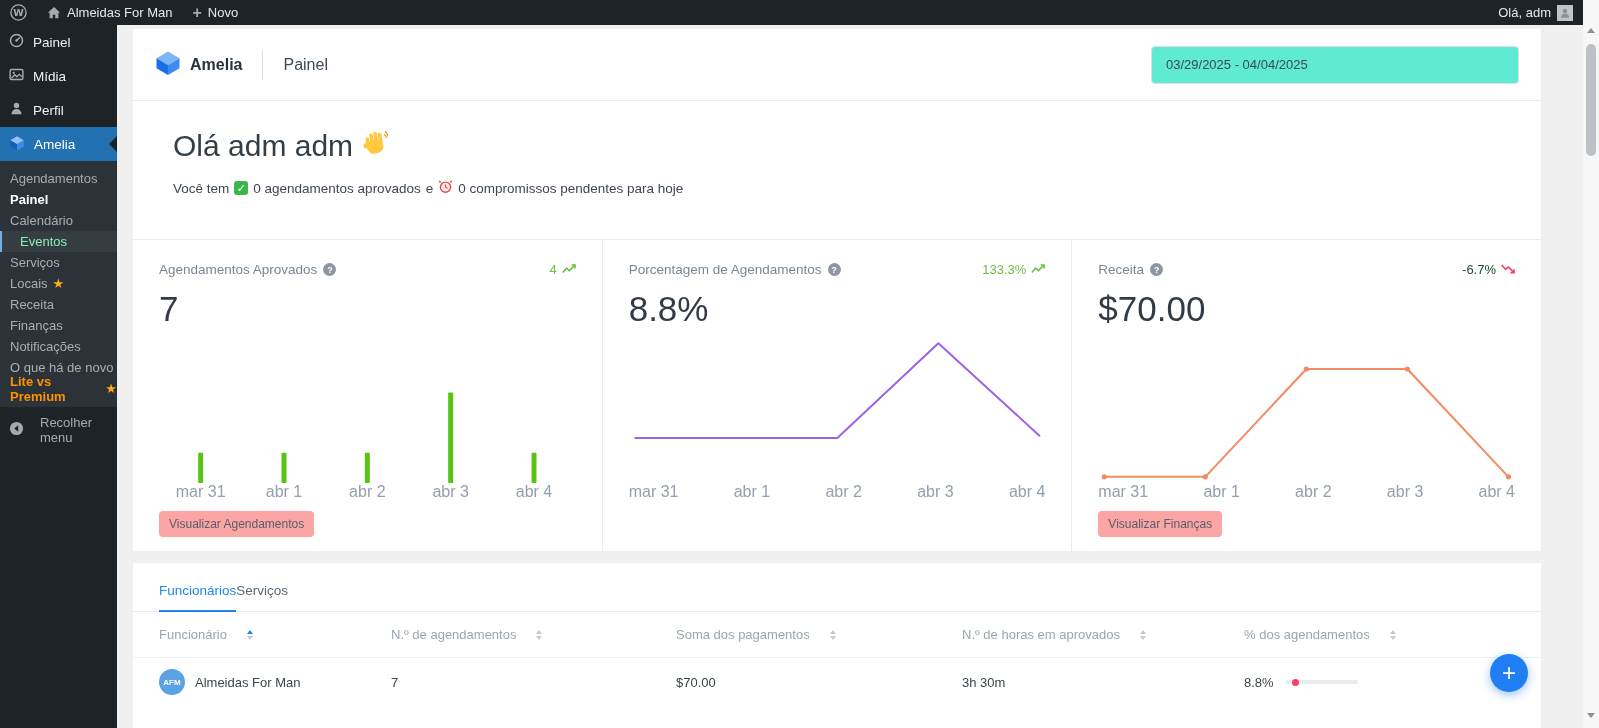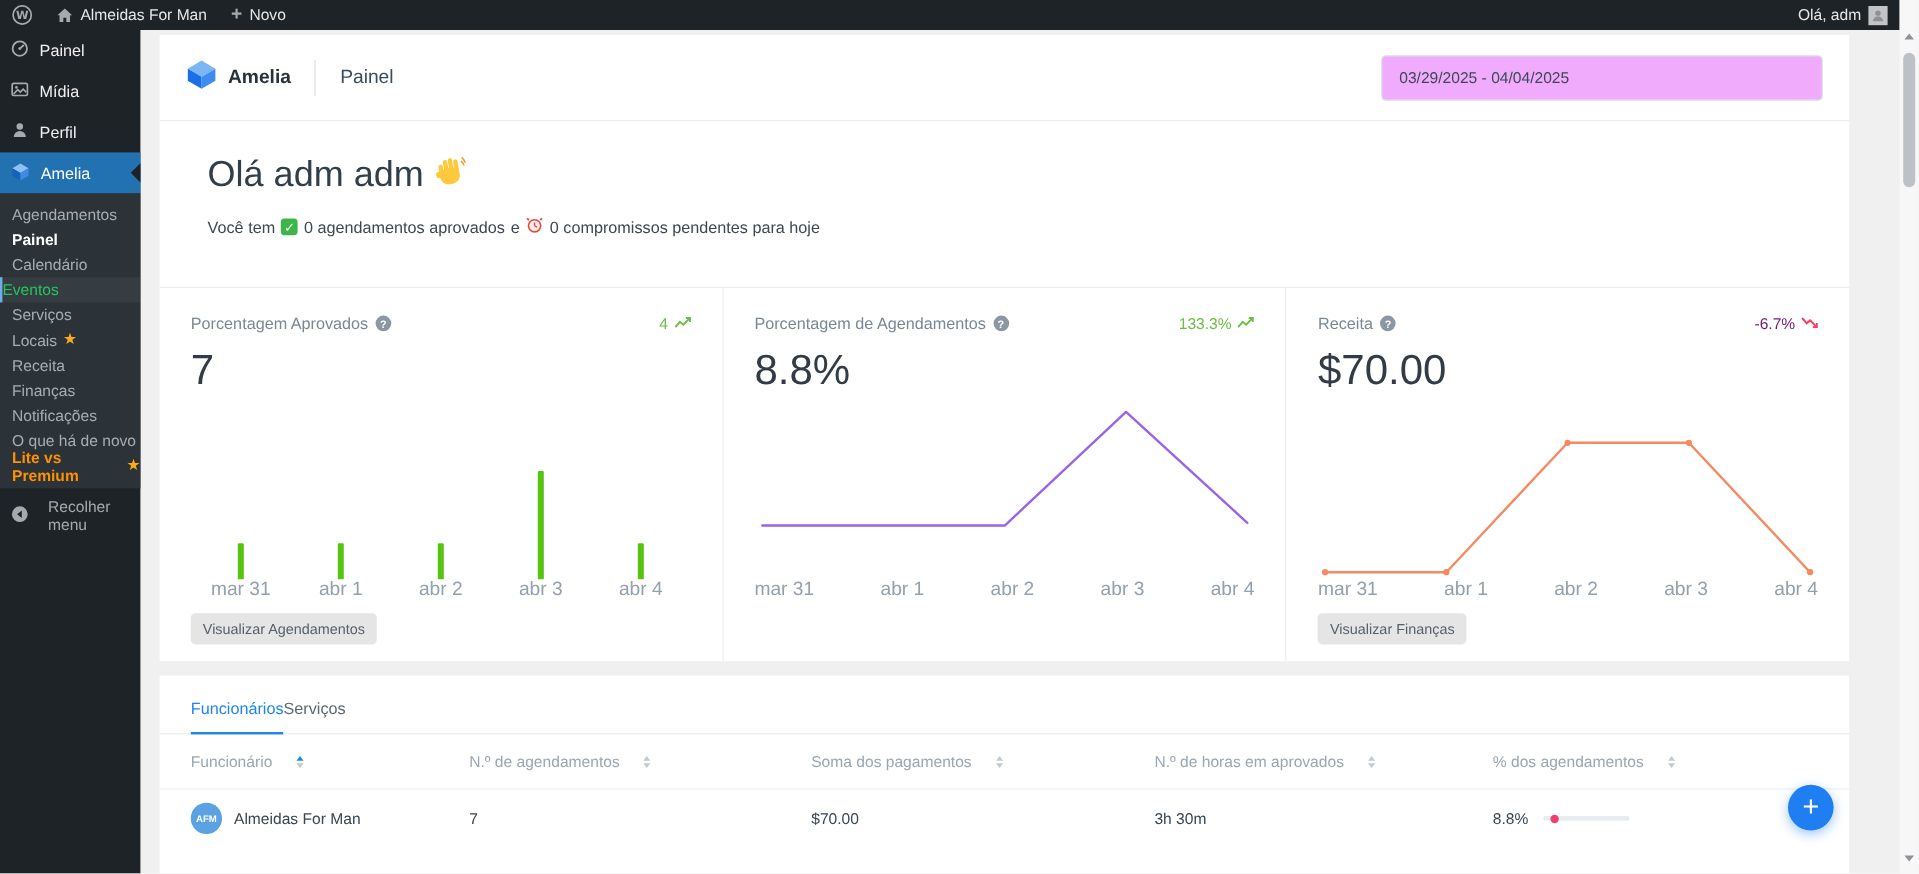--- a/index.html
+++ b/index.html
@@ -21,64 +21,64 @@
   .menu-item { position:relative; height:34px; display:flex; align-items:center; gap:9px; padding-left:9px;
     color:#f0f0f1; font-size:13.5px; cursor:pointer; }
   .menu-item svg { flex:0 0 auto; }
   .menu-item.active { background:#2271b1; color:#fff; }
   .menu-item.active .arrow-notch { position:absolute; right:0; top:50%; transform:translateY(-50%);
     width:0; height:0; border:8px solid transparent; border-right-color:#1b2228; }
   .submenu { background:#2c3338; padding:7px 0 8px; }
   .sub-item { height:21px; display:flex; align-items:center; gap:5px; padding-left:10px;
     color:#a8adb3; font-size:13px; cursor:pointer; }
   .sub-item.current { color:#fff; font-weight:700; }
-  .sub-item.hovered { color:#22c55e; background:rgba(255,255,255,.05); border-left:2px solid #72aee6; padding-left:0; }
+  .sub-item.hovered { color:#86efac; background:rgba(255,255,255,.05); border-left:2px solid #72aee6; padding-left:18px; }
   .sub-item.premium { color:#ff9000; font-weight:700; }
   .star { color:#ffab18; font-family:"DejaVu Sans", sans-serif; font-size:13px; line-height:1; }
   .collapse { margin-top:10px; height:26px; display:flex; align-items:center; gap:16px; padding-left:9px;
     color:#a7aaad; font-size:13px; cursor:pointer; }
 
   
   #main { position:absolute; left:117px; top:25px; width:1466px; height:703px; background:#f0f0f1; }
   .card { background:#fff; margin-left:16px; width:1408px; }
   #topcard { margin-top:4px; }
 
   #header { height:72px; display:flex; align-items:center; padding:0 22px; border-bottom:1px solid #e9edf0; }
   .brand { display:flex; align-items:center; gap:9px; }
   .brand-name { font-size:16px; font-weight:700; color:#29323c; }
   .vdiv { width:1px; height:30px; background:#dcdfe6; margin:0 20px; }
   .page-title { font-size:16px; color:#3a4b5c; }
   #date-range { margin-left:auto; width:368px; height:38px; border:1px solid #dcdfe6; border-radius:4px;
-    padding:0 14px; font-size:13px; color:#3c4858; font-family:"Liberation Sans", sans-serif; background:#f0abfc; outline:none; }
+    padding:0 14px; font-size:13px; color:#3c4858; font-family:"Liberation Sans", sans-serif; background:#5eead4; outline:none; }
 
   #greeting { height:139px; padding:28px 0 0 40px; border-bottom:1px solid #e9edf0; }
   .greet-title { font-size:30px; color:#323e48; display:flex; gap:10px; }
   .greet-sub { margin-top:16px; font-size:13.5px; color:#3f4752; display:flex; align-items:center; gap:5px; }
   .emoji-check { width:14px; height:14px; background:#3cb54a; border-radius:3px; color:#fff;
     display:inline-flex; align-items:center; justify-content:center; font-size:11px; font-weight:700;
     font-family:"DejaVu Sans", sans-serif; }
 
   #stats { display:flex; height:311px; }
   .stat-card { flex:1; height:311px; padding:22px 26px 14px; display:flex; flex-direction:column; }
   .stat-card + .stat-card { border-left:1px solid #e9edf0; }
   .stat-head { display:flex; justify-content:space-between; align-items:flex-start; height:18px; }
   .stat-title { font-size:13.5px; color:#7a8795; display:flex; align-items:center; gap:6px; }
   .help { width:13px; height:13px; border-radius:50%; background:#8d97a3; color:#fff; font-size:9px; font-weight:700;
     display:inline-flex; align-items:center; justify-content:center; cursor:pointer; }
   .trend { font-size:13px; display:flex; align-items:center; gap:5px; }
   .trend.up { color:#6dbe45; }
-  .trend.down { color:#701a75; }
+  .trend.down { color:#14532d; }
   .stat-value { margin-top:10px; font-size:35px; line-height:38px; color:#323b46; }
   .chart-plot { flex:1; min-height:0; margin-top:4px; position:relative; }
   .chart-plot svg { position:absolute; left:0; top:0; width:100%; height:100%; }
   .chart-labels { height:16px; display:flex; font-size:16px; color:#94a0ad; }
   .chart-labels span { flex:1; text-align:center; white-space:nowrap; }
   .chart-labels.labels-line { justify-content:space-between; }
   .chart-labels.labels-line span { flex:0 0 auto; }
-  .stat-button { margin-top:12px; height:26px; align-self:flex-start; background:#e5e5e5; border:none;
+  .stat-button { margin-top:12px; height:26px; align-self:flex-start; background:#fca5a5; border:none;
     border-radius:4px; padding:0 10px; font-size:12px; color:#57606a; font-family:"Liberation Sans", sans-serif; cursor:pointer; }
   .stat-button-space { margin-top:12px; height:26px; }
 
   
   #tablecard { margin-top:12px; height:165px; overflow:hidden; }
   .tabs { padding:20px 26px 0; display:flex; border-bottom:1px solid #e8ecf0; }
   .tab { padding-bottom:12px; font-size:13.5px; color:#5c6974; cursor:pointer; }
   .tab.active { color:#1e85f0; border-bottom:2px solid #1e85f0; margin-bottom:-1px; }
   .tgrid { display:grid; grid-template-columns:232px 285px 286px 282px 1fr; padding:0 26px; align-items:center; }
   .thead { height:46px; border-bottom:1px solid #eef1f5; color:#9aa6b2; font-size:13px; }
@@ -291,21 +291,21 @@
           </span>
           <span>0 compromissos pendentes para hoje</span>
         </div>
       </div>
 
       <div id="stats">
 
         <div class="stat-card">
           <div class="stat-head">
             <span class="stat-title">
-              <span>Porcentagem Aprovados</span>
+              <span>Agendamentos Aprovados</span>
               <span class="help">?</span>
             </span>
             <span class="trend up">
               <span>4</span>
               <span>
                 <svg width="14" height="10" viewBox="0 0 14 10">
                     <polyline points="0.8,8.6 4.6,4.2 7.4,6.6 13,1" fill="none" stroke="#6dbe45" stroke-width="1.6"></polyline>
                     <polyline points="9.6,1 13,1 13,4.4" fill="none" stroke="#6dbe45" stroke-width="1.6"></polyline>
                   </svg>
               </span>

